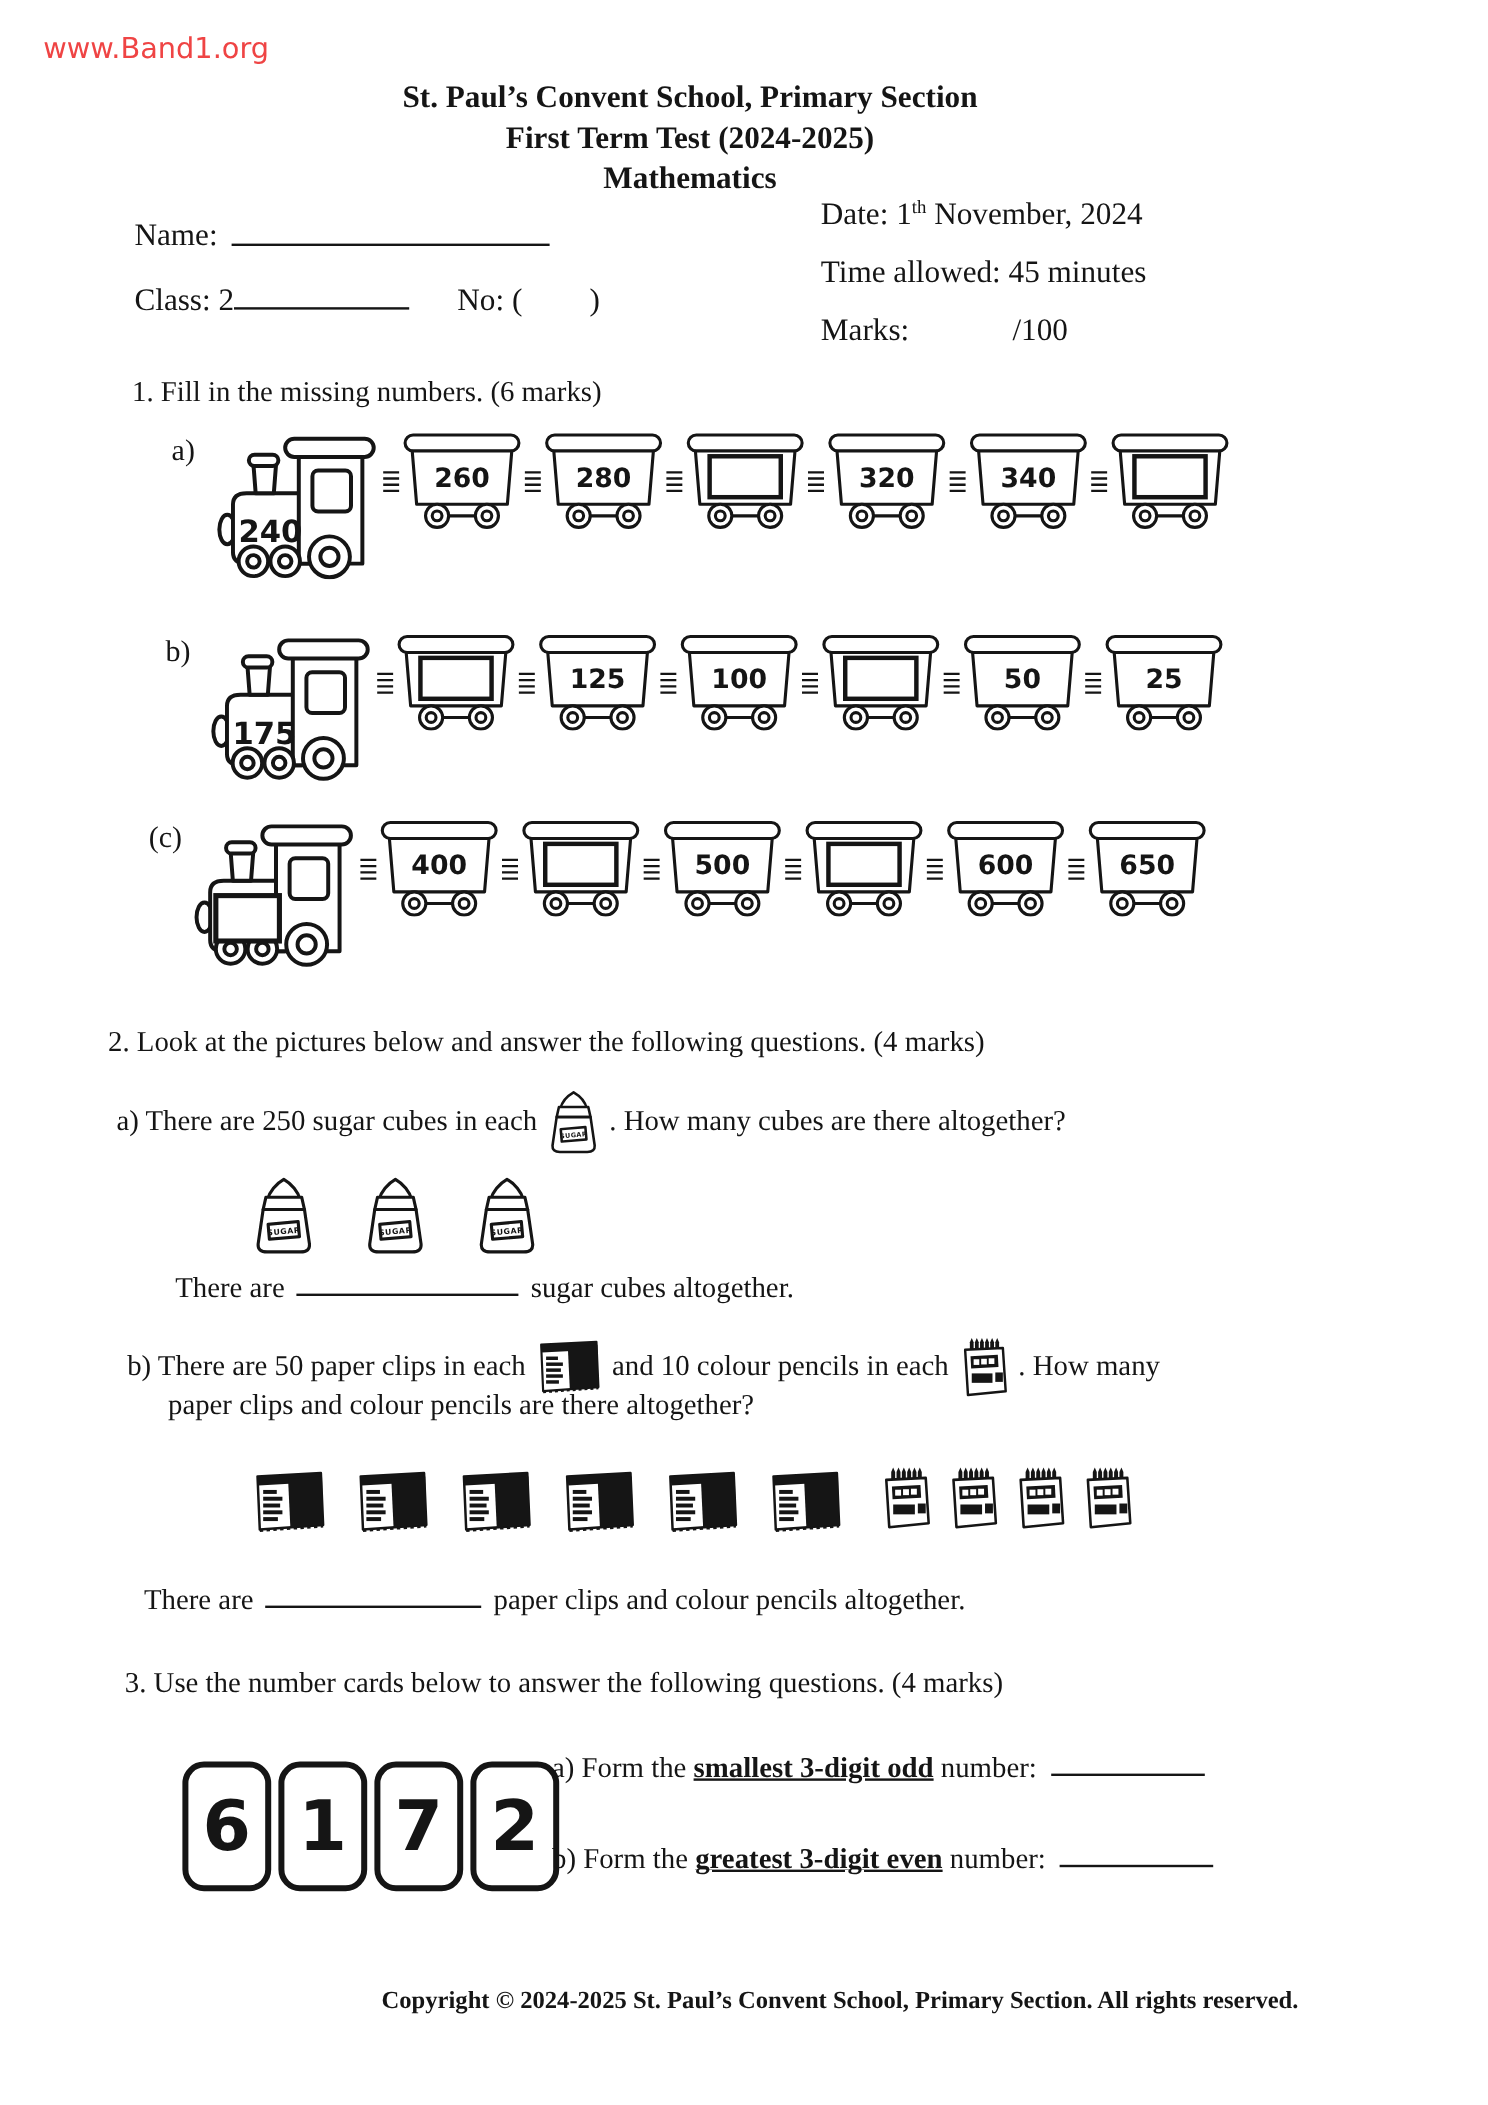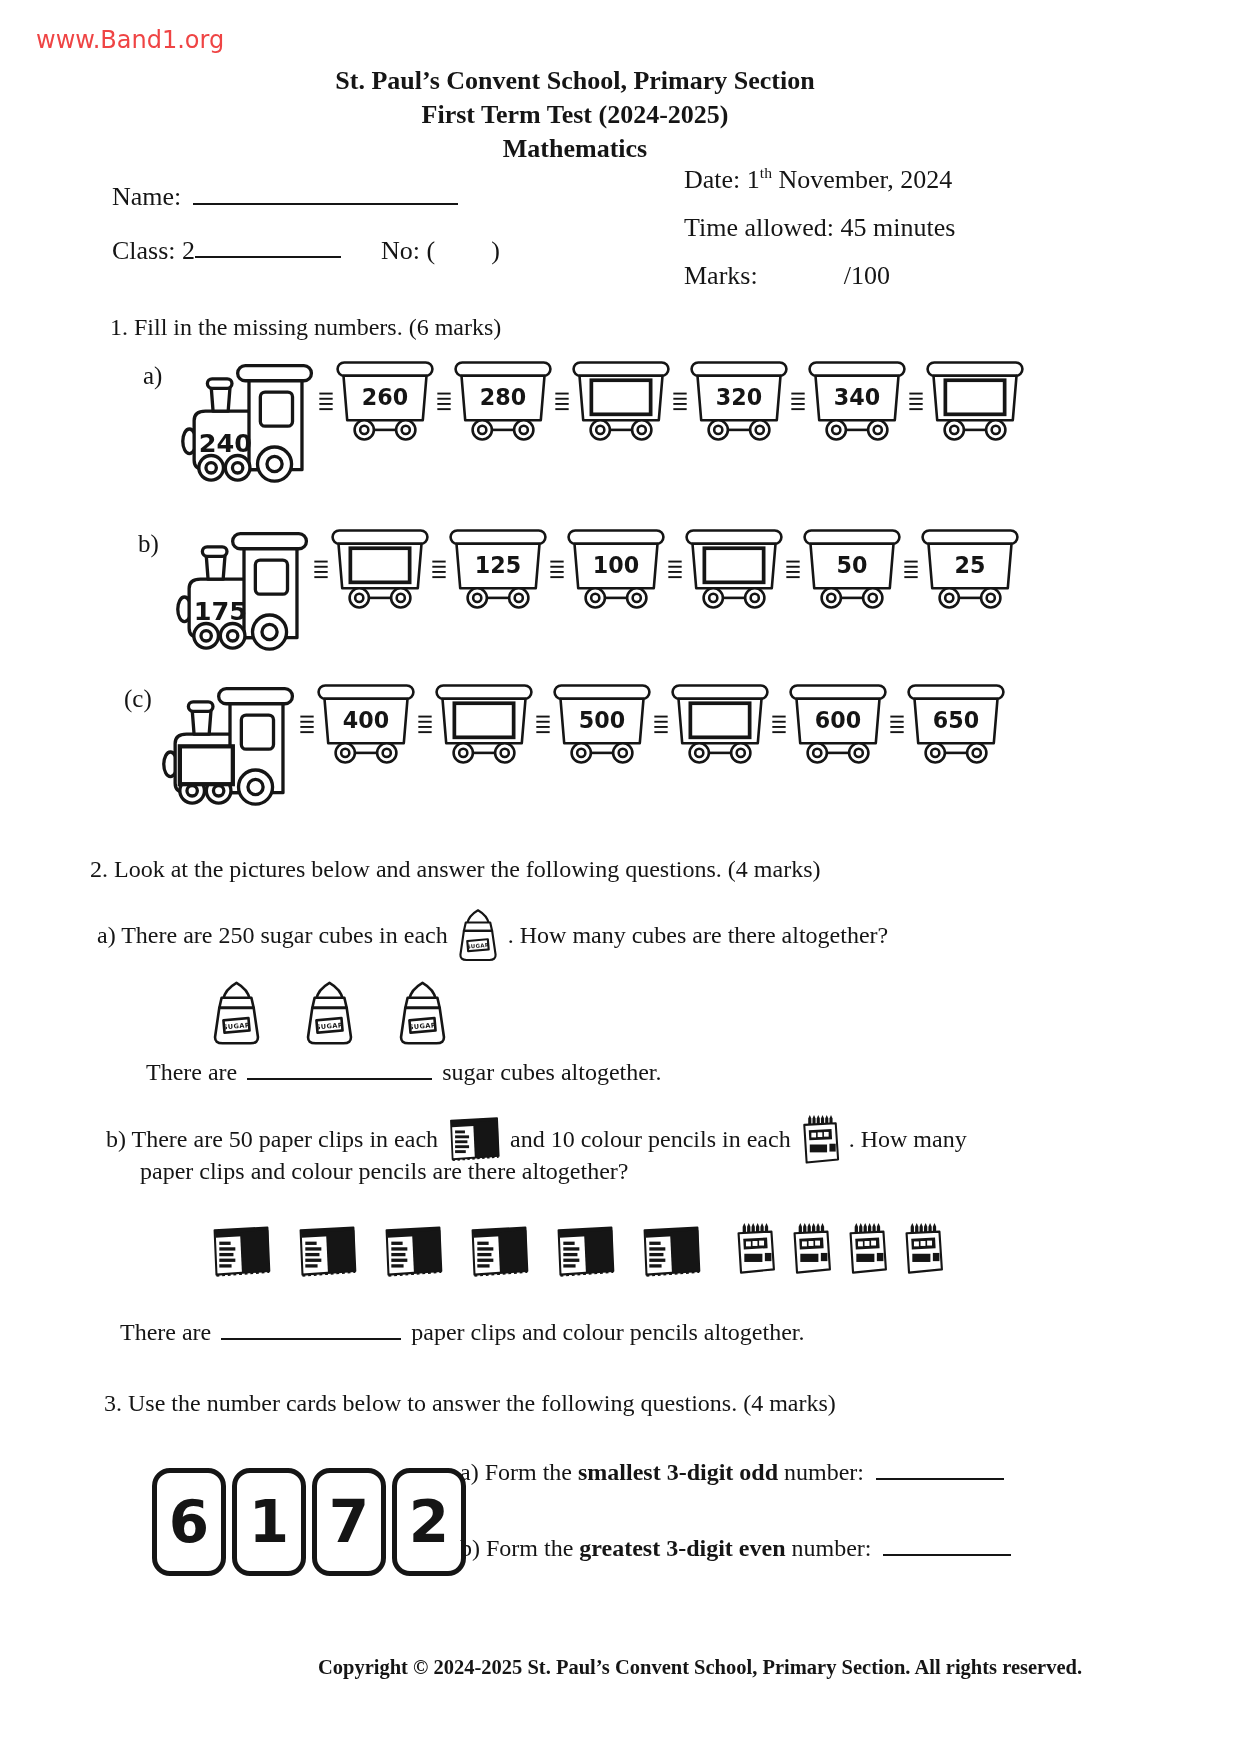--- a/index.html
+++ b/index.html
@@ -44,21 +44,21 @@
   .blank-clips{width:180px;margin:0 10px;}
   .blank-q3{width:128px;margin-left:12px;}
   
   .cards-row{left:152px;top:1468px;display:flex;gap:6px;}
   .card{
     width:64px;height:98px;border:5px solid #151515;border-radius:18px;background:#fff;
     display:flex;align-items:center;justify-content:center;
     font-family:"DejaVu Sans",sans-serif;font-weight:bold;font-size:58px;color:#151515;
   }
   .q3line{position:absolute;font-size:24px;white-space:nowrap;}
-  .q3line b{font-weight:bold;}
+  .q3line b{font-weight:bold;text-decoration:underline;}
   .footer{left:160px;top:1656px;width:1080px;text-align:center;font-weight:bold;font-size:20.5px;}
 </style>
 </head>
 <body>
 
 <div class="page">
 
   <div class="abs watermark">www.Band1.org</div>
 
   <div class="abs header">

